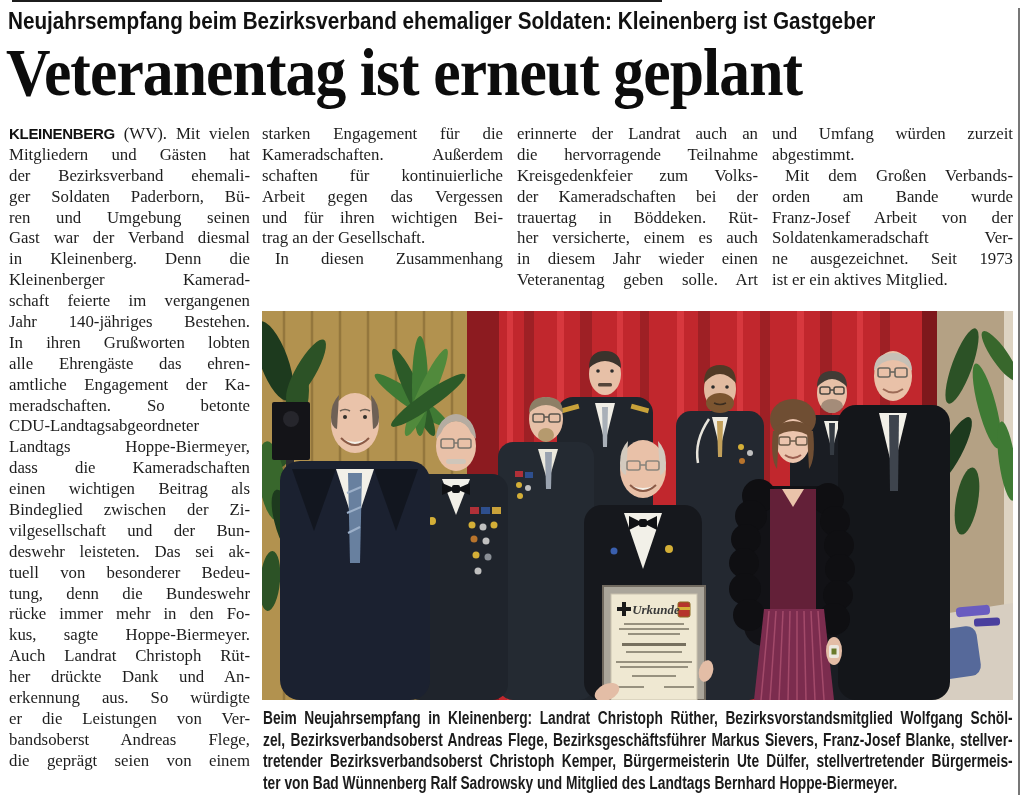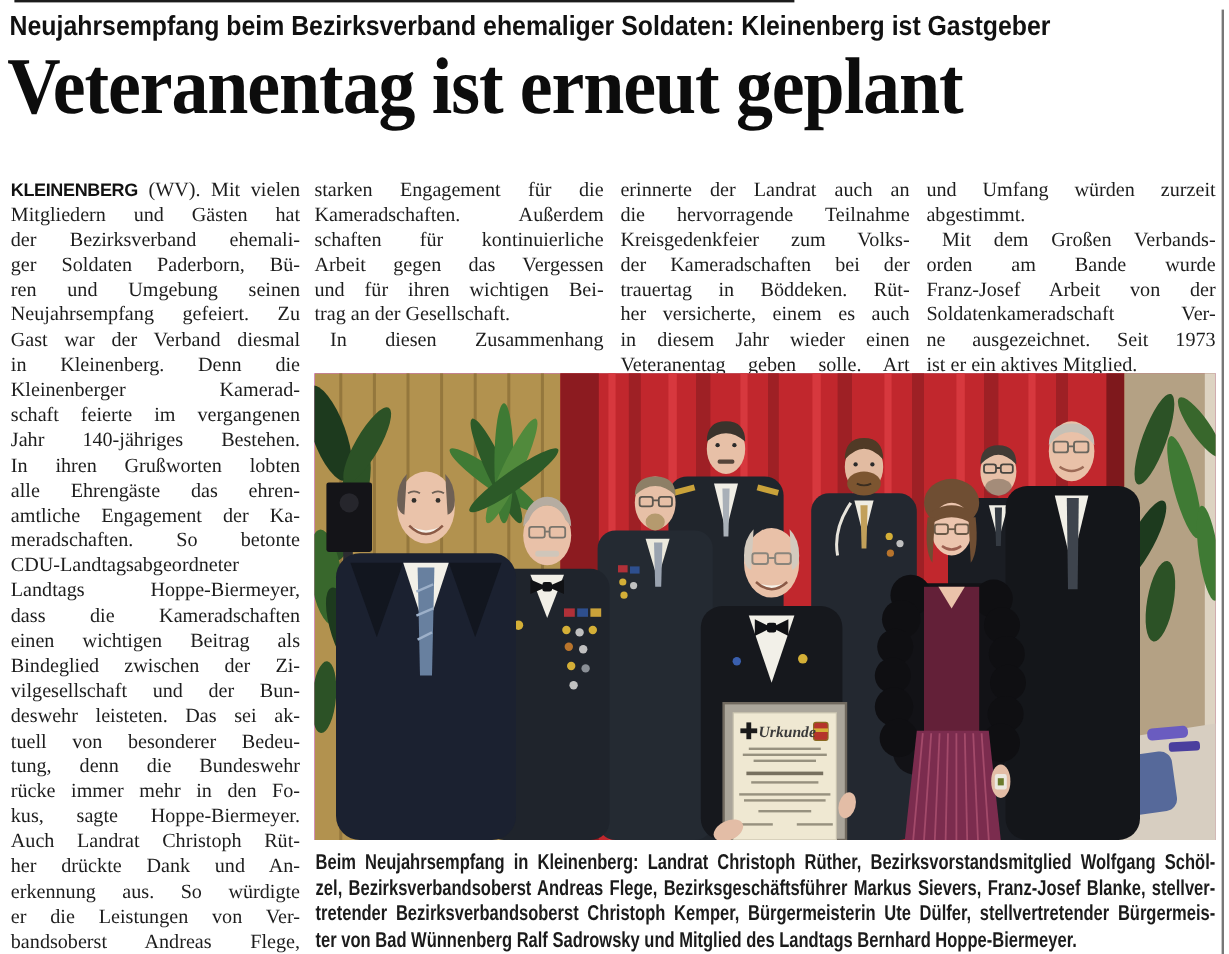--- a/index.html
+++ b/index.html
@@ -15,32 +15,32 @@
     font-family:"Liberation Sans", sans-serif;font-weight:bold;font-size:23px;color:#111;
     transform:scaleX(0.90);transform-origin:0 0;letter-spacing:0px;
   }
   .headline{
     position:absolute;left:6px;top:34px;white-space:nowrap;
     font-family:"Liberation Serif", serif;font-weight:bold;font-size:67px;color:#0c0c0c;
     transform:scaleX(0.92);transform-origin:0 0;letter-spacing:-1px;
   }
   .col{
     position:absolute;top:124px;width:241px;
-    font-size:16.8px;line-height:20.9px;color:#1d1d1d;margin-top:24px;
+    font-size:16.8px;line-height:20.9px;color:#1d1d1d;
   }
   .col .line{text-align:justify;text-align-last:justify;height:20.9px;}
   .col .line.left{text-align-last:left;}
   .col .line.indent{text-indent:13px;}
   .lead{
     font-family:"Liberation Sans", sans-serif;font-weight:bold;font-size:15px;
     letter-spacing:-0.3px;color:#111;
   }
   #col1{left:9px;}  #col2{left:262px;} #col3{left:517px;} #col4{left:772px;}
   .photo{
-    position:absolute;left:262px;top:311px;width:751px;height:389px;background:#d946ef;
+    position:absolute;left:262px;top:311px;width:751px;height:389px;background:#c2410c;
   }
   .photo svg{display:block;}
   .caption{position:absolute;left:263px;top:708px;width:752px;}
   .caption-inner{
     width:980px;transform:scaleX(0.765);transform-origin:0 0;
     font-family:"Liberation Sans", sans-serif;font-weight:bold;
     font-size:18px;line-height:21.6px;color:#1b1b1b;
   }
   .cap-line{text-align:justify;text-align-last:justify;}
   .cap-line.left{text-align-last:left;}
@@ -53,21 +53,20 @@
 
 <div class="kicker">Neujahrsempfang beim Bezirksverband ehemaliger Soldaten: Kleinenberg ist Gastgeber</div>
 <h1 class="headline" style="margin:0;">Veteranentag ist erneut geplant</h1>
 
 <div class="col" id="col1">
     <div class="line"><b class="lead">KLEINENBERG</b> (WV). Mit vielen</div>
     <div class="line">Mitgliedern und Gästen hat</div>
     <div class="line">der Bezirksverband ehemali-</div>
     <div class="line">ger Soldaten Paderborn, Bü-</div>
     <div class="line">ren und Umgebung seinen</div>
-    <div class="line">Neujahrsempfang gefeiert. Zu</div>
     <div class="line">Gast war der Verband diesmal</div>
     <div class="line">in Kleinenberg. Denn die</div>
     <div class="line">Kleinenberger Kamerad-</div>
     <div class="line">schaft feierte im vergangenen</div>
     <div class="line">Jahr 140-jähriges Bestehen.</div>
     <div class="line">In ihren Grußworten lobten</div>
     <div class="line">alle Ehrengäste das ehren-</div>
     <div class="line">amtliche Engagement der Ka-</div>
     <div class="line">meradschaften. So betonte</div>
     <div class="line">CDU-Landtagsabgeordneter</div>
@@ -79,20 +78,21 @@
     <div class="line">deswehr leisteten. Das sei ak-</div>
     <div class="line">tuell von besonderer Bedeu-</div>
     <div class="line">tung, denn die Bundeswehr</div>
     <div class="line">rücke immer mehr in den Fo-</div>
     <div class="line">kus, sagte Hoppe-Biermeyer.</div>
     <div class="line">Auch Landrat Christoph Rüt-</div>
     <div class="line">her drückte Dank und An-</div>
     <div class="line">erkennung aus. So würdigte</div>
     <div class="line">er die Leistungen von Ver-</div>
     <div class="line">bandsoberst Andreas Flege,</div>
+    <div class="line">die geprägt seien von einem</div>
   </div>
 <div class="col" id="col2">
     <div class="line">starken Engagement für die</div>
     <div class="line">Kameradschaften. Außerdem</div>
     <div class="line">schaften für kontinuierliche</div>
     <div class="line">Arbeit gegen das Vergessen</div>
     <div class="line">und für ihren wichtigen Bei-</div>
     <div class="line left">trag an der Gesellschaft.</div>
     <div class="line indent">In diesen Zusammenhang</div>
   </div>

